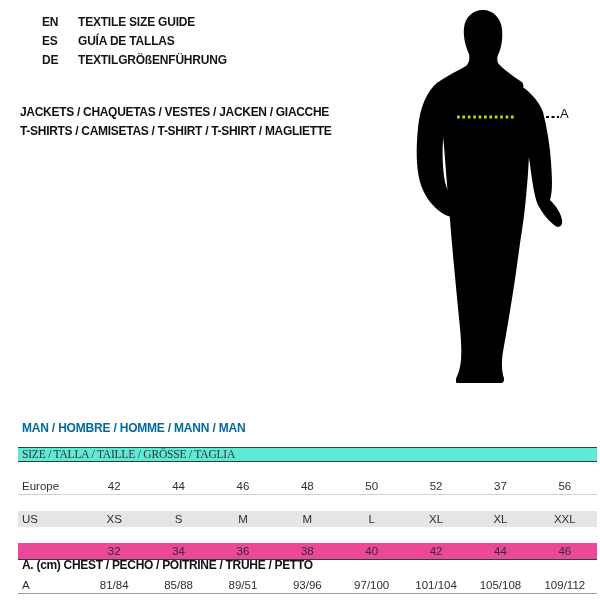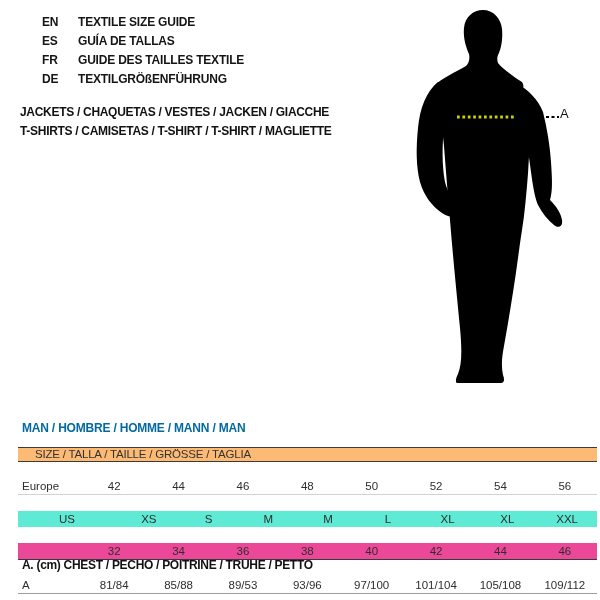--- a/index.html
+++ b/index.html
@@ -17,51 +17,47 @@
     letter-spacing:-0.3px;line-height:18.5px;color:#121212;}
   
   .figure-wrap{position:absolute;left:410px;top:6px;width:160px;height:384px;}
   .a-label{position:absolute;left:560px;top:107px;font-size:13px;line-height:14px;
     font-weight:400;color:#111;}
   
   .man-title{position:absolute;top:421px;left:22px;font-weight:700;font-size:12px;
     letter-spacing:-0.2px;color:#0369a1;}
   
   .size-table{position:absolute;left:18px;top:447px;width:579px;font-size:11.5px;color:#2e2e2e;}
-  .thead{height:13px;line-height:13px;background:#fdba74;
+  .thead{height:13px;line-height:13px;background:#5eead4;
     border-top:1px solid #3a3a3a;border-bottom:1px solid #3a3a3a;
-    padding-left:17px;color:#333;letter-spacing:-0.2px;}
+    padding-left:4px;color:#333;letter-spacing:-0.2px;font-family:Liberation Serif, serif;}
   .trow{display:flex;align-items:center;margin-top:16px;}
   .trow .lbl{width:64px;padding-left:4px;box-sizing:border-box;text-align:left;}
   .trow .c{flex:1;text-align:center;}
   .row-europe{height:16px;background:#ffffff;border-bottom:1px solid #d2d2d2;}
-  .row-us{height:16px;background:#5eead4;padding-left:37px;}
+  .row-us{height:16px;background:#e5e5e5;}
   .row-blank{height:16px;background:#ec4899;border-bottom:1px solid #3a3a3a;}
   .row-a{height:17px;background:#ffffff;border-bottom:1px solid #9e9e9e;}
   
   .footnote{position:absolute;top:558px;left:22px;font-weight:700;font-size:12px;
     letter-spacing:-0.3px;color:#121212;}
 </style>
 </head>
 <body>
 
 <div class="canvas">
 
   <div class="lang-block">
     <div class="lang-row">
       <span class="lang-code">EN</span>
       <span>TEXTILE SIZE GUIDE</span>
     </div>
     <div class="lang-row">
       <span class="lang-code">ES</span>
       <span>GUÍA DE TALLAS</span>
-    </div>
-    <div class="lang-row">
-      <span class="lang-code">FR</span>
-      <span>GUIDE DES TAILLES TEXTILE</span>
     </div>
     <div class="lang-row">
       <span class="lang-code">DE</span>
       <span>TEXTILGRÖßENFÜHRUNG</span>
     </div>
   </div>
 
   <div class="cats">
     <div>JACKETS / CHAQUETAS / VESTES / JACKEN / GIACCHE</div>
     <div>T-SHIRTS / CAMISETAS / T-SHIRT / T-SHIRT / MAGLIETTE</div>
@@ -101,21 +97,21 @@
     <div class="thead">SIZE / TALLA / TAILLE / GRÖSSE / TAGLIA</div>
 
     <div class="trow row-europe">
       <div class="lbl">Europe</div>
       <div class="c">42</div>
       <div class="c">44</div>
       <div class="c">46</div>
       <div class="c">48</div>
       <div class="c">50</div>
       <div class="c">52</div>
-      <div class="c">54</div>
+      <div class="c">37</div>
       <div class="c">56</div>
     </div>
 
     <div class="trow row-us">
       <div class="lbl">US</div>
       <div class="c">XS</div>
       <div class="c">S</div>
       <div class="c">M</div>
       <div class="c">M</div>
       <div class="c">L</div>
@@ -133,21 +129,21 @@
       <div class="c">40</div>
       <div class="c">42</div>
       <div class="c">44</div>
       <div class="c">46</div>
     </div>
 
     <div class="trow row-a">
       <div class="lbl">A</div>
       <div class="c">81/84</div>
       <div class="c">85/88</div>
-      <div class="c">89/53</div>
+      <div class="c">89/51</div>
       <div class="c">93/96</div>
       <div class="c">97/100</div>
       <div class="c">101/104</div>
       <div class="c">105/108</div>
       <div class="c">109/112</div>
     </div>
   </div>
 
   <div class="footnote">A. (cm) CHEST / PECHO / POITRINE / TRUHE / PETTO</div>
 

